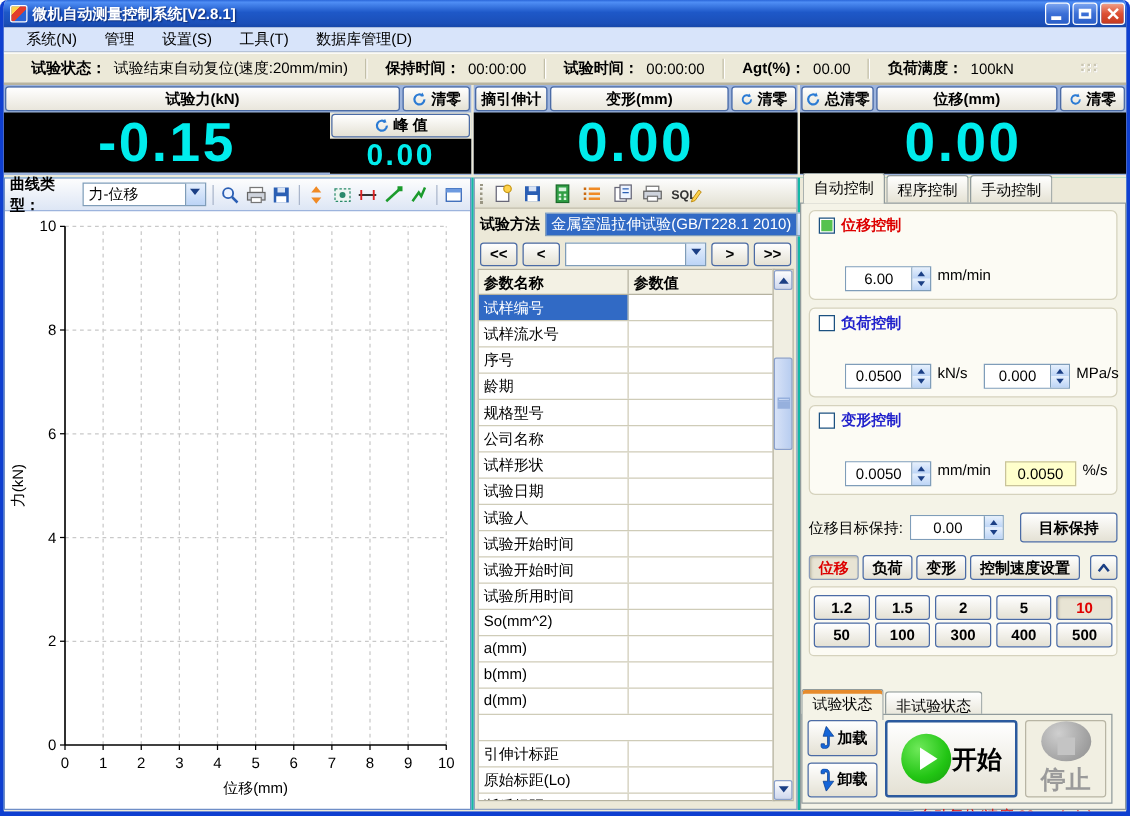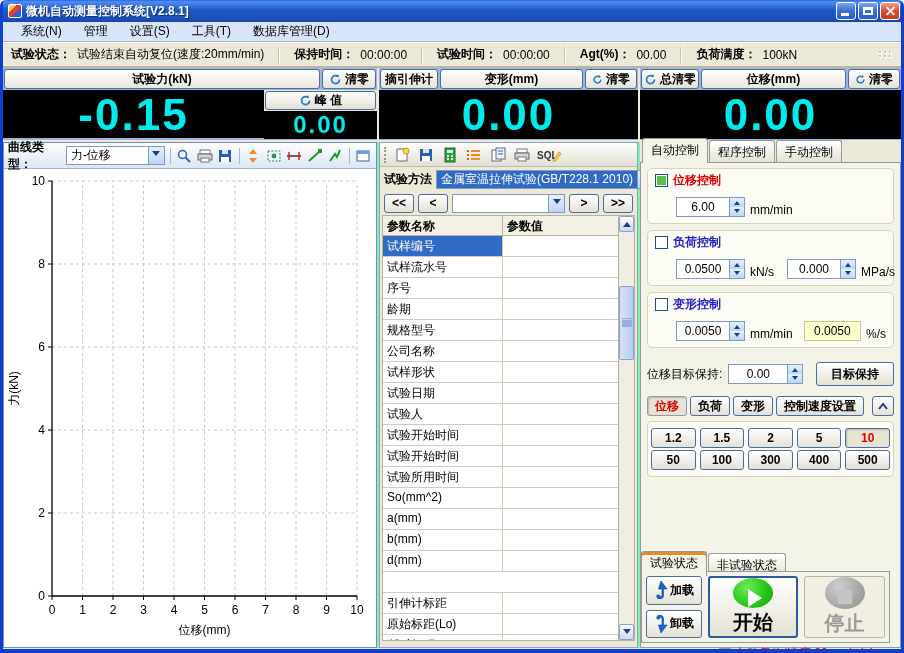--- a/index.html
+++ b/index.html
@@ -21,21 +21,21 @@
   .wbtn.close { background:linear-gradient(180deg,#f0a088,#dd4f33 50%,#c43a20); }
   .wbtn .min { position:absolute; left:4px; bottom:3px; width:8px; height:3px; background:#fff; }
   .wbtn .max { position:absolute; left:4px; top:4px; width:10px; height:8px; border:2px solid #fff; border-top-width:3px; }
   .wbtn .x1,.wbtn .x2 { position:absolute; left:4px; top:7px; width:11px; height:2px; background:#fff; }
   .wbtn .x1 { transform:rotate(45deg);} .wbtn .x2 { transform:rotate(-45deg);}
   
   .menubar { position:absolute; left:0; top:22px; width:898px; height:20px; background:#d8e4fa;
     border-bottom:1px solid #aab6cc; display:flex; align-items:center; padding-left:8px; gap:2px; }
   .menu-item { padding:2px 10px; cursor:default; }
   .infobar { position:absolute; left:0; top:42px; width:898px; height:26px; background:#ece9d8;
-    border-top:1px solid #fff; border-bottom:2px solid #b8b4a0; display:flex; align-items:center; padding:0 8px; }
+    border-top:1px solid #fff; border-bottom:2px solid #b8b4a0; display:flex; align-items:center; padding:0 22px; }
   .infobar b { font-weight:bold; }
   .ib-group { display:flex; align-items:center; gap:6px; white-space:nowrap; }
   .sep { width:2px; height:16px; border-left:1px solid #c2bfa8; border-right:1px solid #fff; margin:0 14px; }
   .grip { margin-left:auto; display:grid; grid-template-columns:repeat(3,4px); gap:1px; }
   .grip i { width:3px; height:3px; background:#c9c5b2; box-shadow:-1px -1px 0 #fff inset; }
   
   .displayrow { position:absolute; left:0; top:68px; width:898px; height:72px; }
   .dcol { position:absolute; top:0; height:72px; background:#9db4dd; }
   .dcol.c1 { left:0; width:374px; } .dcol.c2 { left:376px; width:259px; } .dcol.c3 { left:637px; width:261px; }
   .dhdr { display:flex; gap:2px; height:22px; padding:1px; }
@@ -45,21 +45,21 @@
     display:flex; align-items:center; justify-content:center; gap:3px; padding:0 6px; font-weight:bold; cursor:pointer; white-space:nowrap; }
   .blackbox { position:relative; background:#000; height:48px; display:flex; justify-content:center; }
   .cyan { color:#00ecec; font-weight:bold; letter-spacing:2px; }
   .bigval { font-size:44px; }
   .force-wrap { display:flex; height:49px; }
   .force-black { width:261px; }
   .peakbox { width:113px; background:#ece9d8; display:flex; flex-direction:column; }
   .peakbtn { height:23px; margin:1px; }
   .peakval { flex:1; background:#000; display:flex; align-items:center; justify-content:center; font-size:24px; }
   
-  .main { position:absolute; left:0; top:142px; width:898px; height:506px; background:#86efac; }
+  .main { position:absolute; left:0; top:142px; width:898px; height:506px; background:#14b8a6; }
   .panel { position:absolute; top:0; height:506px; }
   .p-left { left:0; width:374px; background:#fff; border:1px solid #6f8ec7; }
   .p-mid { left:376px; width:259px; background:#ece9d8; border:1px solid #8fa0c0; }
   .p-right { left:637px; width:261px; background:#ece9d8; }
   
   .chart-toolbar { height:26px; background:linear-gradient(#fdfdfd,#dde6f5); border-bottom:1px solid #9db4dd;
     display:flex; align-items:center; padding:0 4px; gap:3px; }
   .combo { border:1px solid #7f9db9; background:#fff; height:19px; display:flex; align-items:center; }
   .combo .ctext { padding:0 4px; flex:1; white-space:nowrap; overflow:hidden; }
   .combo .carr { width:16px; height:17px; background:linear-gradient(#e6f0fd,#bcd4f6); border-left:1px solid #7f9db9;
@@ -102,21 +102,21 @@
   .rtabs { height:21px; display:flex; align-items:flex-end; gap:1px; padding-left:2px; }
   .rtab { padding:3px 8px 2px; border:1px solid #919b9c; border-bottom:none; border-radius:3px 3px 0 0;
     background:linear-gradient(#fff,#e4e1d2); cursor:pointer; white-space:nowrap; }
   .rtab.active { background:#f4f3e7; position:relative; z-index:2; padding-bottom:4px; font-weight:normal; }
   .rbody { position:absolute; left:0; top:20px; width:261px; height:486px; background:#f4f3e7; border:1px solid #919b9c; padding:5px 6px; }
   .grp { border:1px solid #d5d2bd; border-radius:5px; background:#fcfbf4; padding:3px 7px; margin-bottom:6px; }
   .grp-title { display:flex; align-items:center; gap:5px; font-weight:bold; }
   .grp-title.red { color:#dd0000; } .grp-title.blue { color:#2222cc; }
   .chk { width:13px; height:13px; border:1px solid #1c5180; background:#fff; position:relative; flex:none; }
   .chk.green:after { content:""; position:absolute; inset:1px; background:#55c24e; }
-  .fieldrow { display:flex; align-items:flex-end; gap:5px; margin:8px 0 3px;padding-left:21px; }
+  .fieldrow { display:flex; align-items:flex-start; gap:5px; margin:24px 0 3px;padding-left:21px; }
   .spin { display:flex; height:20px; border:1px solid #7f9db9; background:#fff; }
   .spin input { width:52px; border:none; outline:none; text-align:center; font:12px "Liberation Sans",sans-serif; }
   .spinbtns { width:15px; display:flex; flex-direction:column; border-left:1px solid #7f9db9; }
   .spinbtns div { flex:1; background:linear-gradient(#e6f0fd,#bcd4f6); display:flex; align-items:center; justify-content:center; }
   .tri-u { width:0;height:0;border:3px solid transparent;border-bottom:4px solid #1b3f85;margin-bottom:2px; }
   .tri-dn { width:0;height:0;border:3px solid transparent;border-top:4px solid #1b3f85;margin-top:2px; }
   .unit { white-space:nowrap; }
   .yellowfield { width:82px; height:20px; background:#ffffcc; border:1px solid #c9c39a; display:flex; align-items:center; justify-content:center; }
   .holdrow { display:flex; align-items:center; gap:6px; margin:14px 0 10px; }
   .xpbtn { border:1px solid #4b6ba5; border-radius:3px; background:linear-gradient(#fff,#e4e1d4);
@@ -131,21 +131,21 @@
   .spdbtn { flex:1; height:20px; font-weight:bold; font-size:12px; }
   .spdbtn.active { color:#e00000; background:#e8e4d4; box-shadow:inset 1px 1px 2px #b9b5a2; }
   .statetabs { position:absolute; left:0; top:388px; width:249px; display:flex; align-items:flex-end; gap:1px; }
   .stab { padding:3px 8px 2px; border:1px solid #919b9c; border-bottom:none; border-radius:3px 3px 0 0;
     background:linear-gradient(#fff,#e4e1d2); cursor:pointer; }
   .stab.active { background:#f4f3e7; box-shadow:inset 0 3px 0 #e68b2c; padding-bottom:4px; position:relative; z-index:2; }
   .ctrlpanel { position:absolute; left:0; top:408px; width:249px; height:72px; border:1px solid #919b9c; background:#f4f3e7; padding:4px; }
   .ctl-flex { display:flex; gap:6px; height:100%; }
   .ludcol { display:flex; flex-direction:column; gap:5px; width:56px; }
   .ludbtn { flex:1; display:flex; align-items:center; justify-content:center; gap:2px; font-weight:bold; padding:0 2px; }
-  .startbtn { width:90px; display:flex; flex-direction:column; align-items:center; justify-content:center; gap:1px; border-width:2px; border-color:#2b5a9e; }
+  .startbtn { width:106px; display:flex; flex-direction:row; align-items:center; justify-content:center; gap:1px; border-width:2px; border-color:#2b5a9e; }
   .playcircle { width:40px; height:40px; border-radius:50%; background:radial-gradient(circle at 35% 30%,#6fe95a,#22c514 60%,#159a0b); position:relative; }
   .playcircle:after { content:""; position:absolute; left:15px; top:11px; width:0; height:0;
     border-left:14px solid #fff; border-top:9px solid transparent; border-bottom:9px solid transparent; }
   .startbtn .lbl { font-size:20px; font-weight:bold; }
   .stopbtn { flex:1; display:flex; flex-direction:column; align-items:center; justify-content:center; gap:1px;
     border:1px solid #b8b5a4; border-radius:3px; background:#f1efe2; }
   .stopcircle { width:40px; height:40px; border-radius:50%; background:radial-gradient(circle at 35% 30%,#cfcfcf,#a3a3a3 65%,#8e8e8e); position:relative; }
   .stopcircle:after { content:""; position:absolute; left:13px; top:13px; width:14px; height:14px; background:#c4c4c4; }
   .stopbtn .lbl { font-size:20px; font-weight:bold; color:#9a9a9a; }
   .autoreset { position:absolute; left:78px; top:482px; display:flex; align-items:center; gap:4px; color:#dd0000; }

